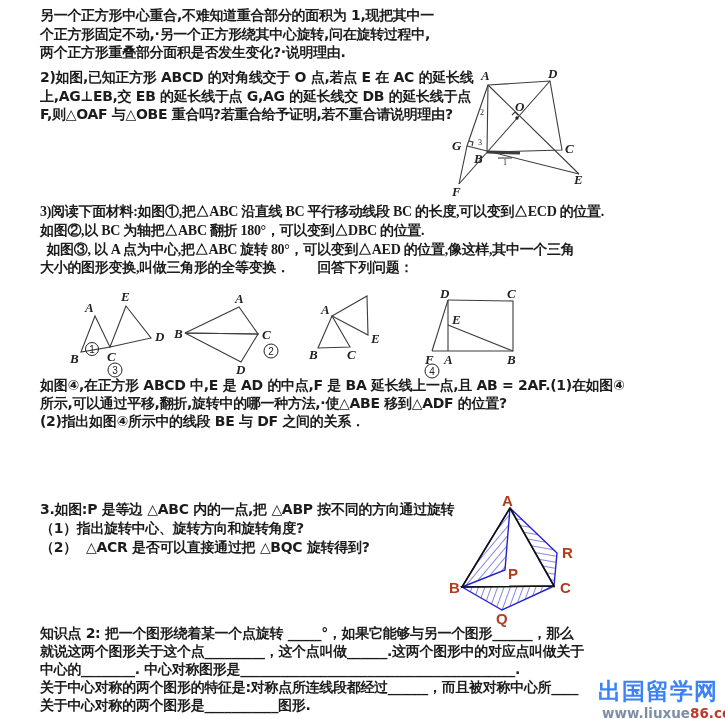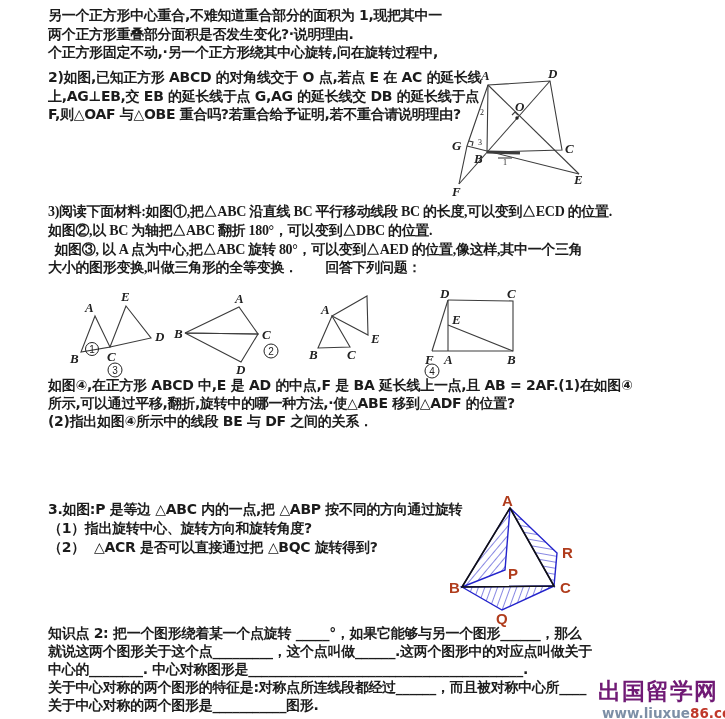--- a/index.html
+++ b/index.html
@@ -1,20 +1,20 @@
 <!DOCTYPE html>
 <html><head>
 <meta charset="utf-8">
 <style>
   html,body{margin:0;padding:0;}
   body{
     width:725px;height:719px;position:relative;background:#ffffff;
     font-family:"DejaVu Sans",sans-serif;color:#1c1c1c;overflow:hidden;
   }
-  .para{position:absolute;font-size:14px;font-weight:600;margin-left:8px;}
+  .para{position:absolute;font-size:14px;font-weight:600;}
   .para .tline{white-space:pre;letter-spacing:-0.3px;}
   .fig{position:absolute;}
   svg text.vlabel{
     font-family:"Liberation Serif",serif;font-style:italic;font-weight:bold;
     font-size:13px;fill:#222;
   }
   svg text.mark{
     font-family:"Liberation Serif",serif;font-size:8px;fill:#222;font-style:normal;
   }
   svg text.badge-num{
@@ -26,22 +26,22 @@
   }
   .watermark{position:absolute;left:598px;top:676px;width:125px;}
   .wm-title{font-size:23px;font-weight:bold;letter-spacing:1px;white-space:pre;}
   .wm-url{font-size:13.5px;font-weight:bold;margin-top:-2px;padding-left:4px;white-space:pre;}
 </style>
 </head>
 <body>
 
 <div class="para" style="left:40px;top:6px;line-height:18.5px;">
   <div class="tline">另一个正方形中心重合,不难知道重合部分的面积为 1,现把其中一</div>
+  <div class="tline">个正方形固定不动,·另一个正方形绕其中心旋转,问在旋转过程中,</div>
   <div class="tline">两个正方形重叠部分面积是否发生变化?·说明理由.</div>
-  <div class="tline">个正方形固定不动,·另一个正方形绕其中心旋转,问在旋转过程中,</div>
 </div>
 
 <div class="para" style="left:40px;top:68px;line-height:18.5px;">
   <div class="tline">2)如图,已知正方形 ABCD 的对角线交于 O 点,若点 E 在 AC 的延长线</div>
   <div class="tline">上,AG⊥EB,交 EB 的延长线于点 G,AG 的延长线交 DB 的延长线于点</div>
   <div class="tline">F,则△OAF 与△OBE 重合吗?若重合给予证明,若不重合请说明理由?</div>
 </div>
 
 <div class="para" style="left:40px;top:203px;line-height:18.8px;font-family:Liberation Serif, serif;">
   <div class="tline">3)阅读下面材料:如图①,把△ABC 沿直线 BC 平行移动线段 BC 的长度,可以变到△ECD 的位置.</div>
@@ -186,15 +186,15 @@
     <text class="redlabel" x="114" y="64">R</text>
     <text class="redlabel" x="60" y="85">P</text>
     <text class="redlabel" x="1" y="99">B</text>
     <text class="redlabel" x="112" y="99">C</text>
     <text class="redlabel" x="48" y="130">Q</text>
   </g>
 </svg>
 </div>
 
 <div class="watermark">
-  <div class="wm-title" style="color:#701a75;">出国留学网</div>
+  <div class="wm-title" style="color:#3b82f6;">出国留学网</div>
   <div class="wm-url"><span style="color:#7d8fa6;">www.liuxue</span><span style="color:#c0392b;">86.com</span></div>
 </div>
 
 </body></html>

